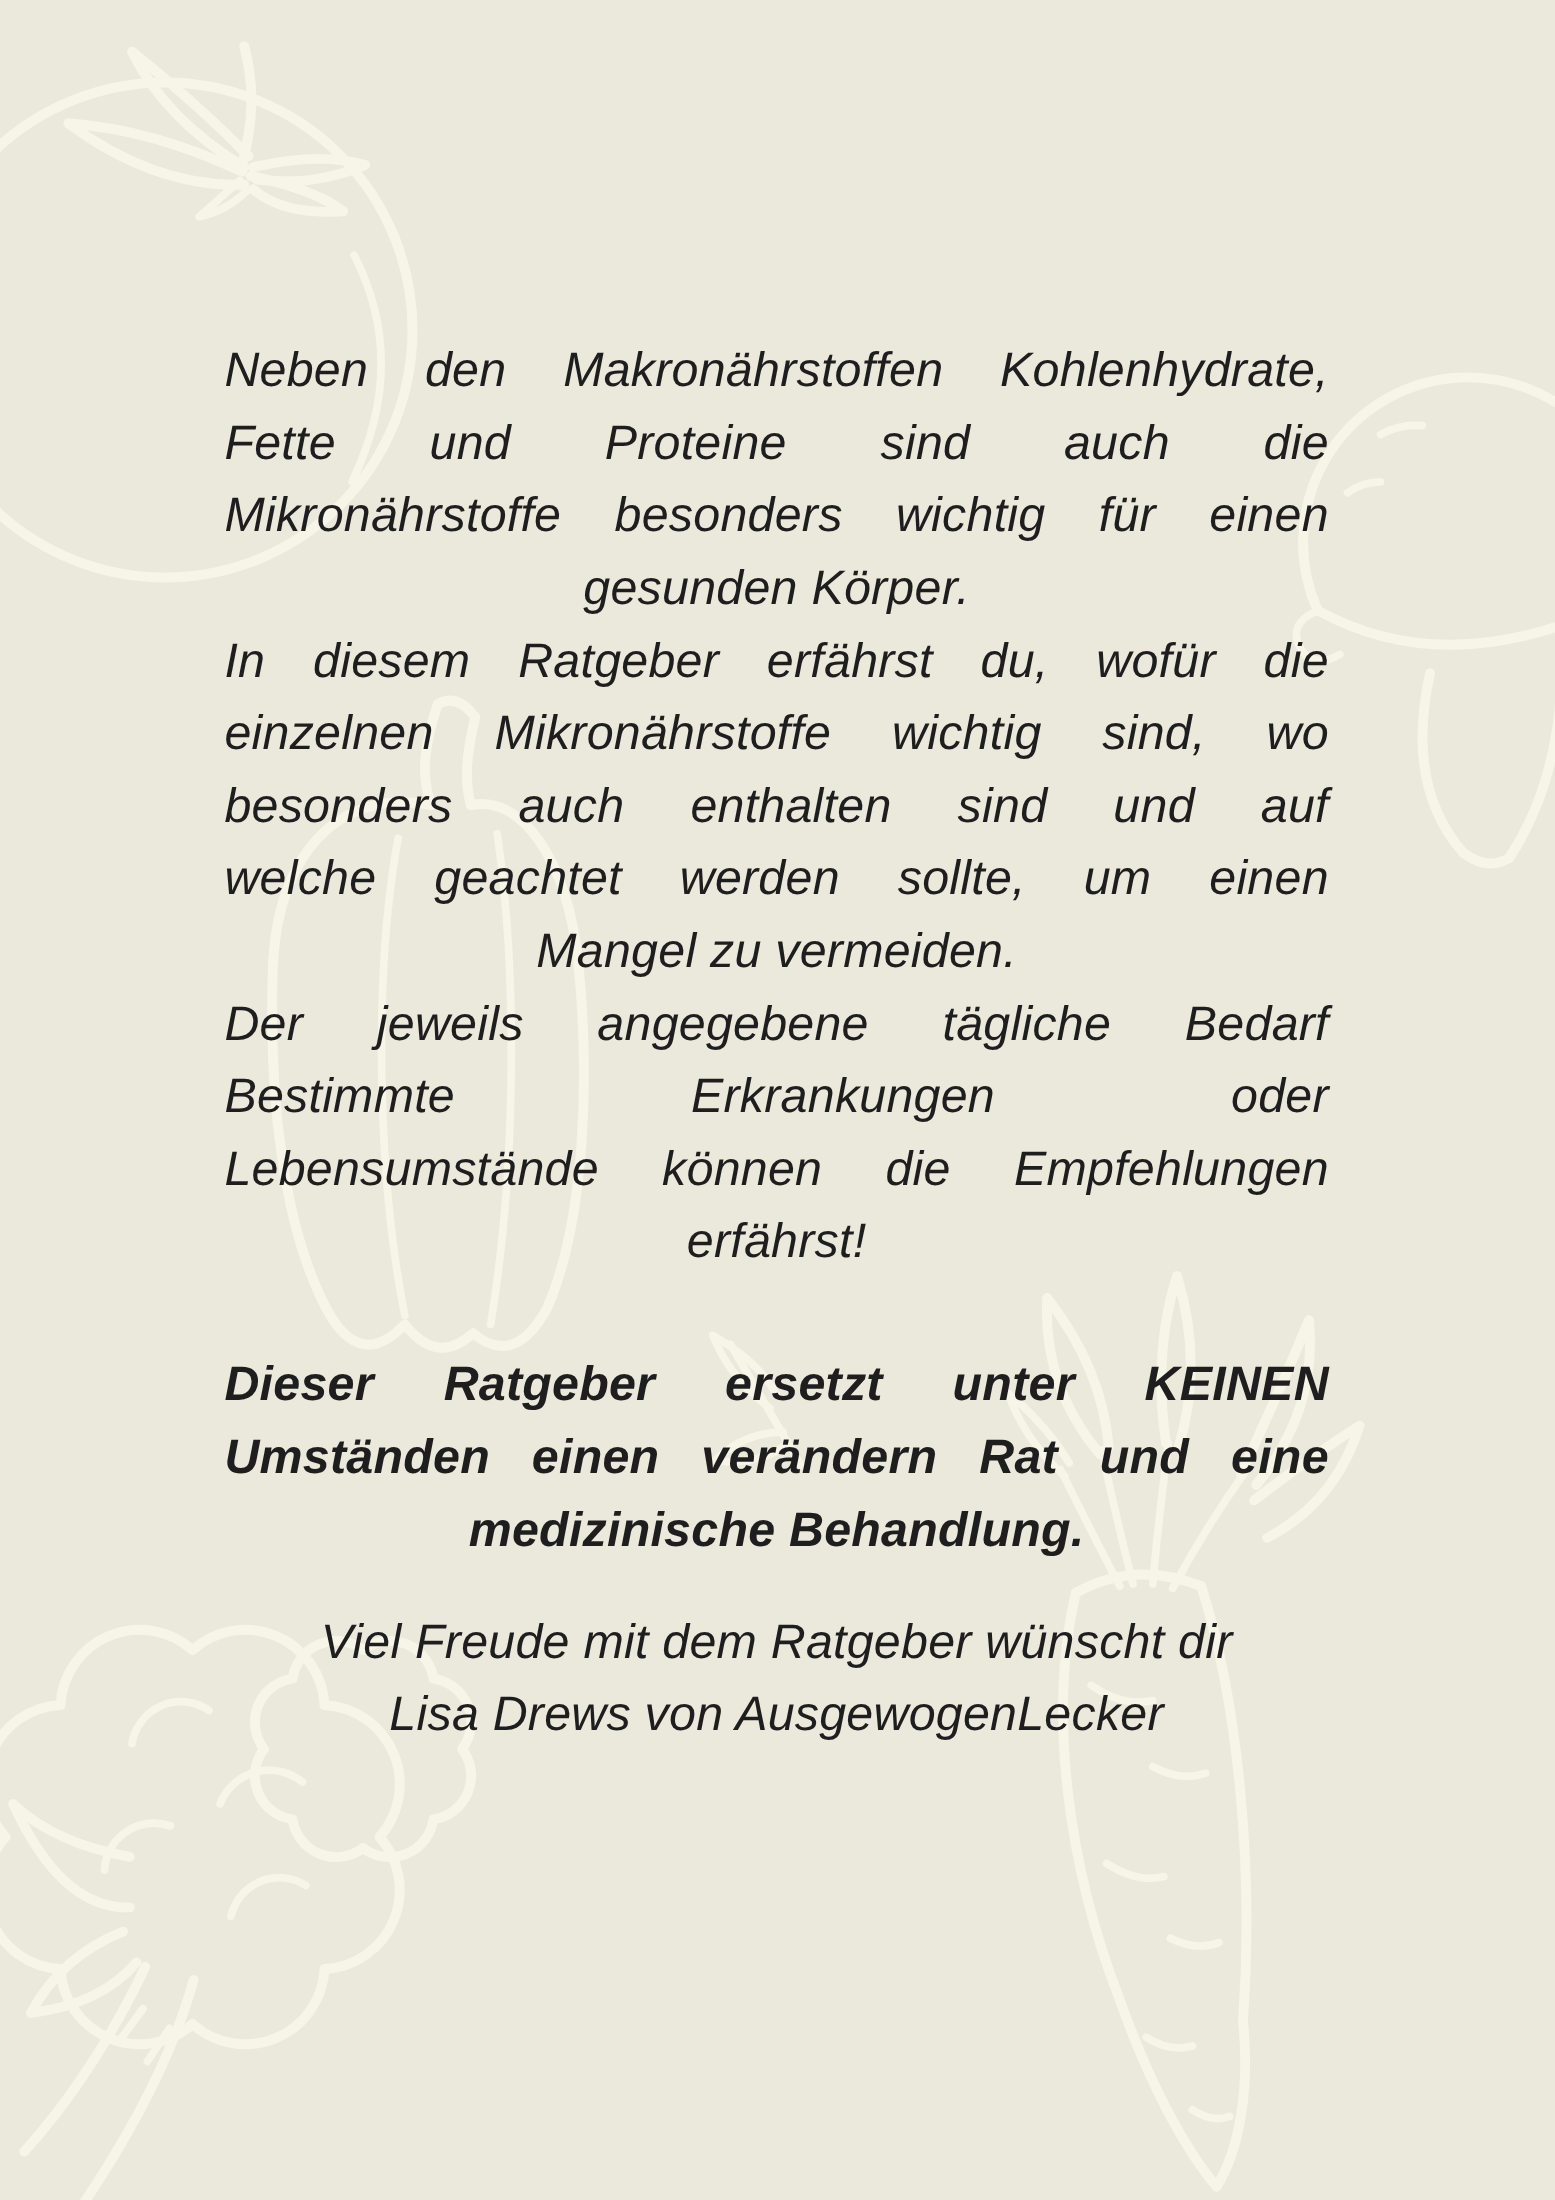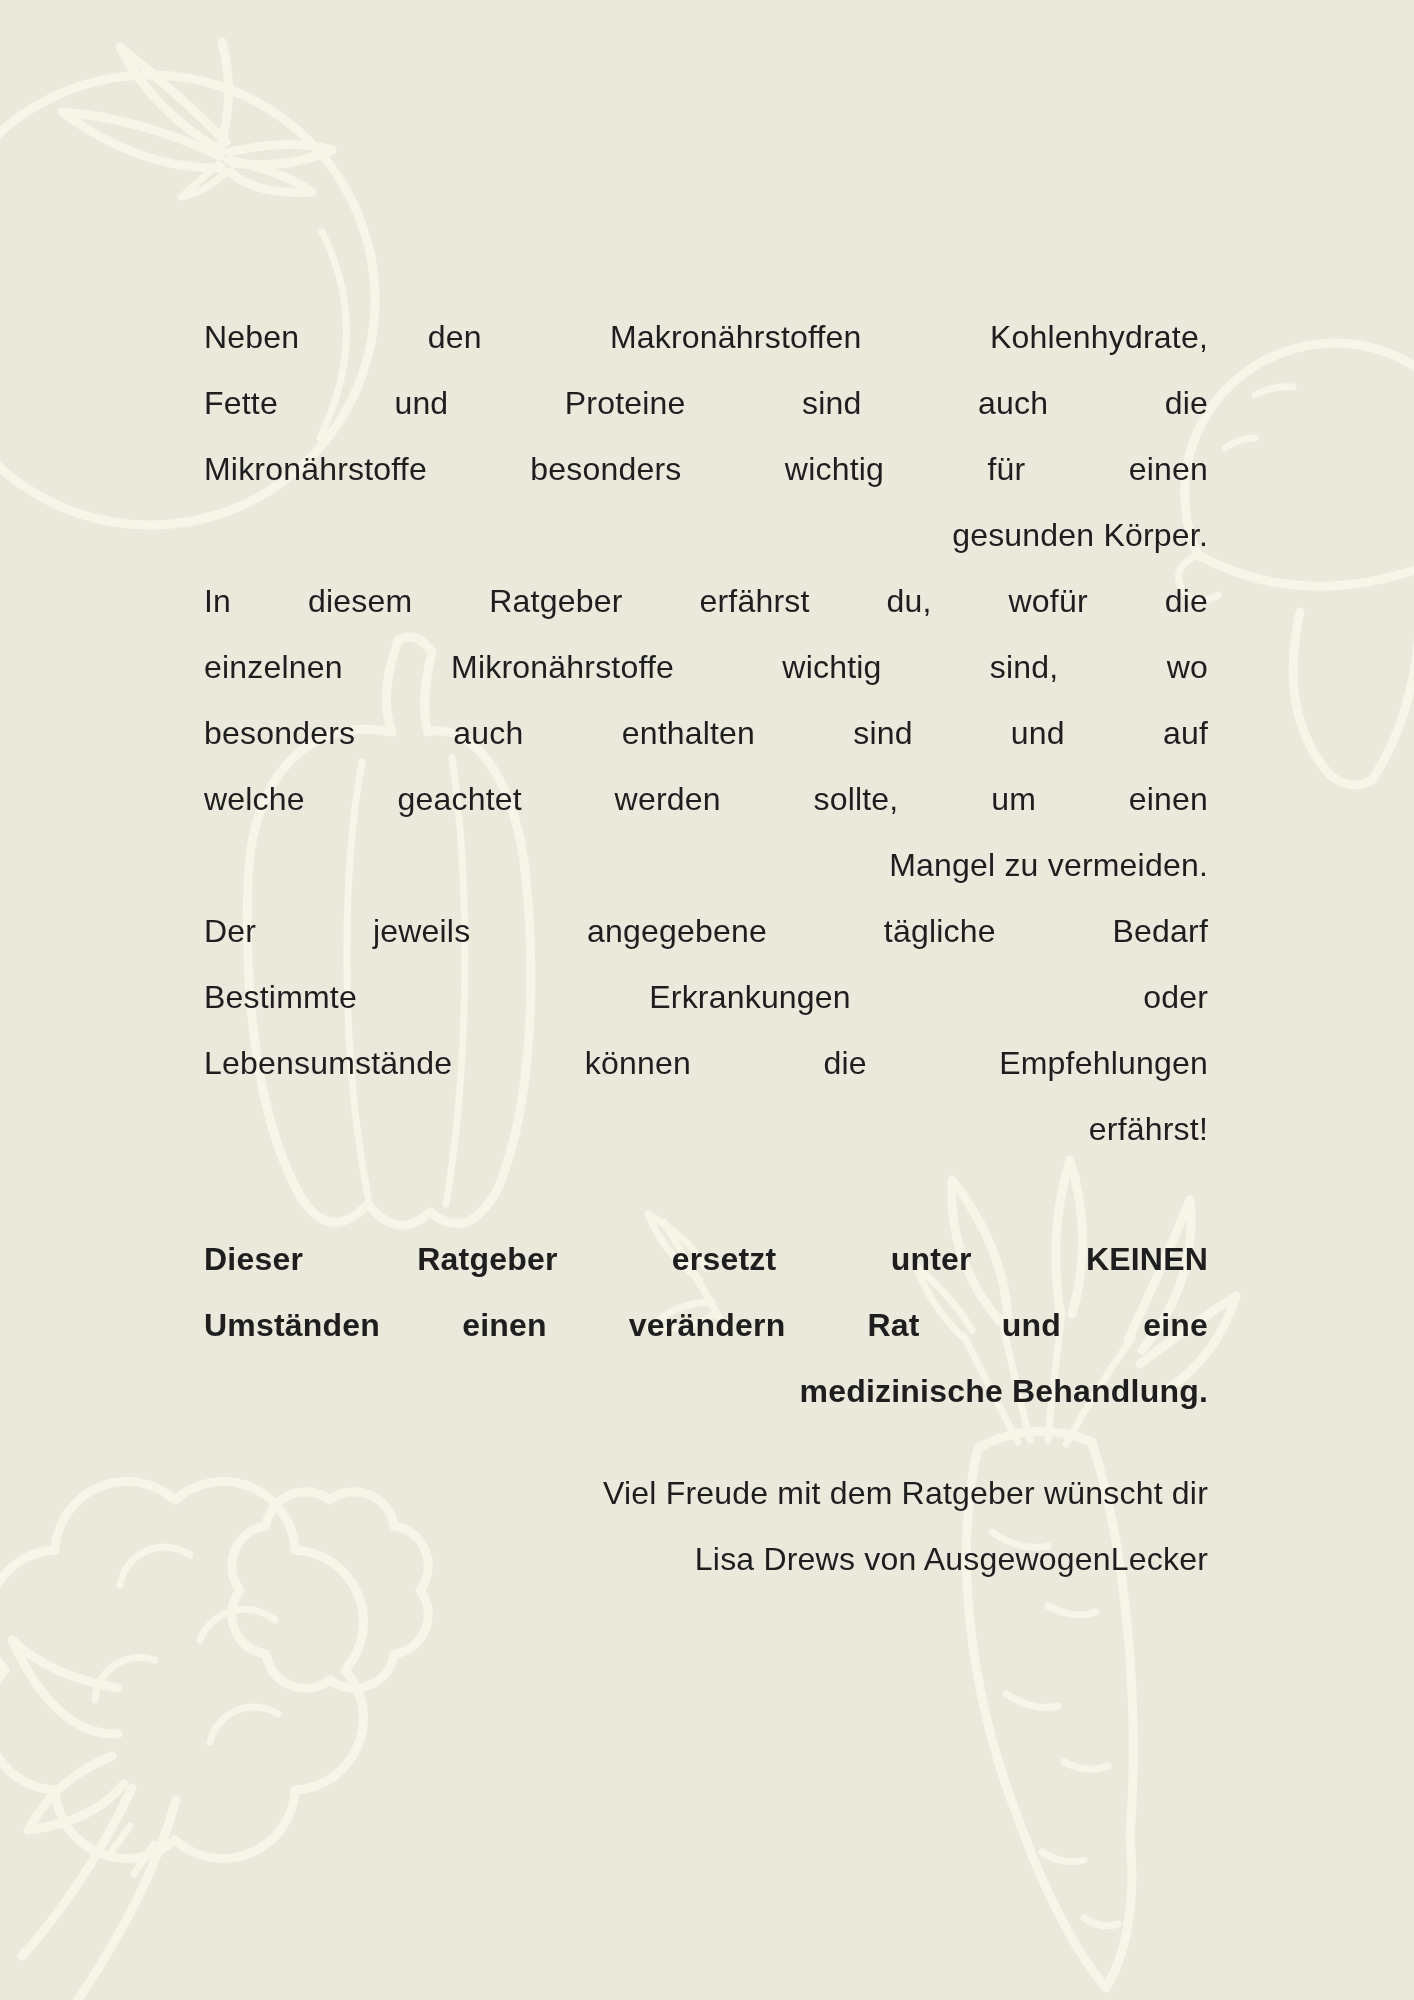--- a/index.html
+++ b/index.html
@@ -36,27 +36,28 @@
     stroke-linecap:round;
     stroke-linejoin:round;
   }
   svg.deco .thin{stroke-width:7;}
   .content{
     position:absolute;
     left:204px;
     top:304px;
     width:1004px;
     color:var(--ink);
-    font-size:32px;
+    font-size:44px;
     line-height:66px;
     letter-spacing:0.2px;
+    font-style:italic;
   }
   .para p{
     margin:0;
-    text-align:right;
+    text-align:center;
   }
   .para p.j{
     text-align:justify;
     text-align-last:justify;
   }
   .disclaimer{
     margin-top:64px;
     font-weight:700;
   }
   .closing{

